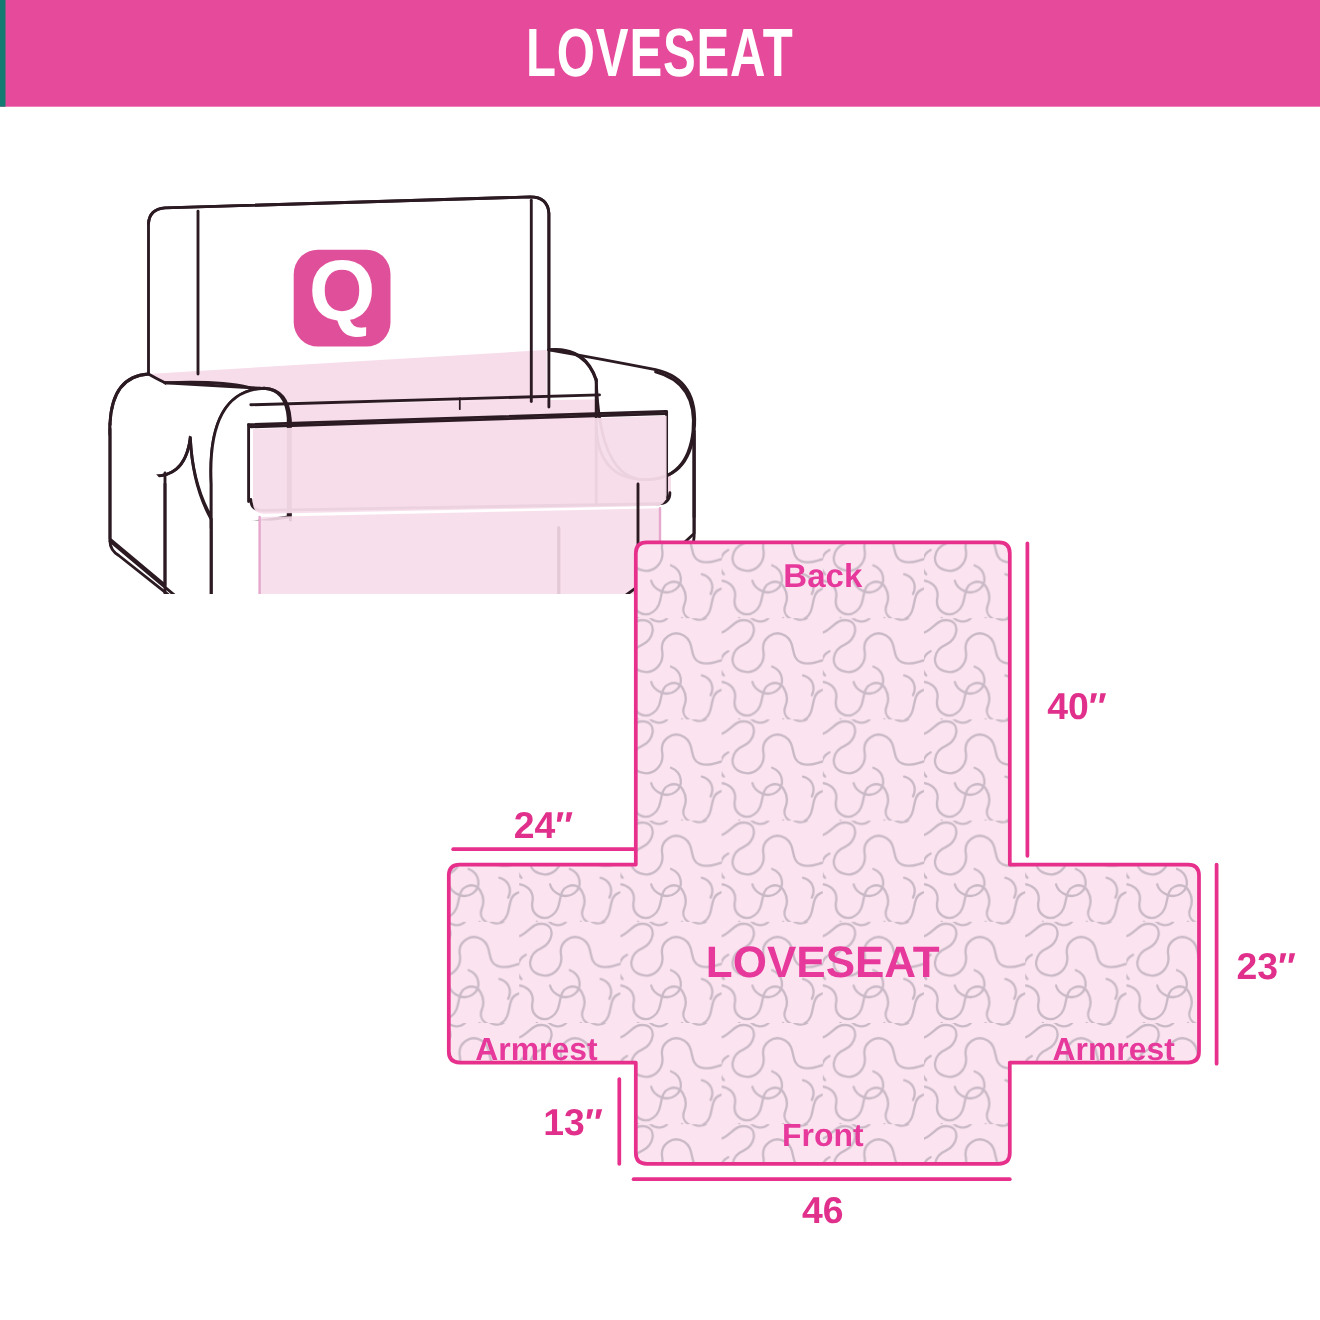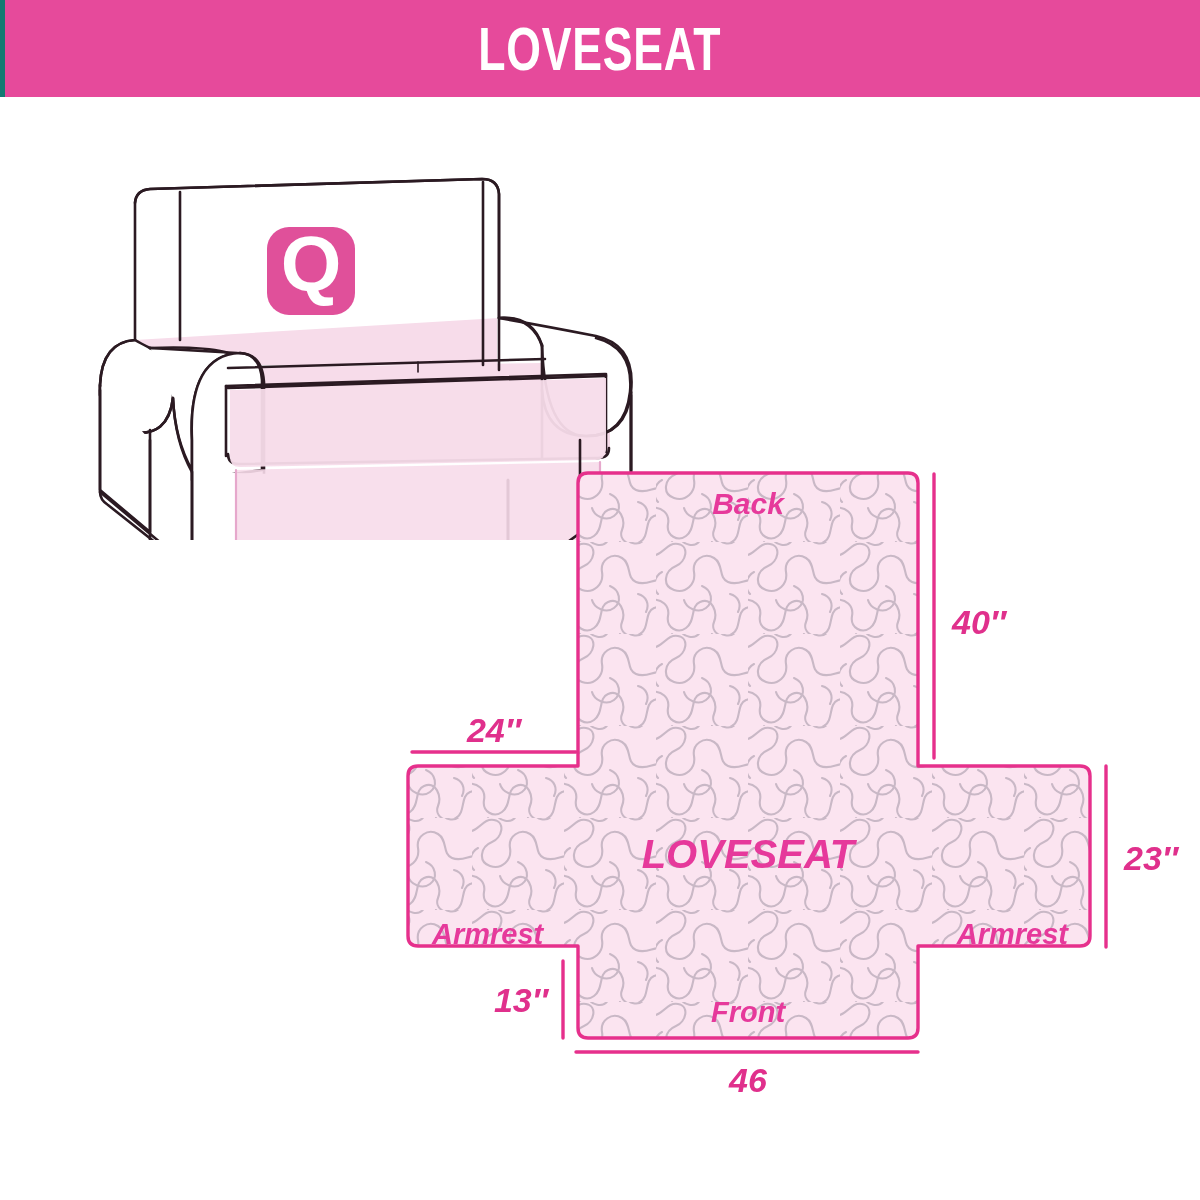--- a/index.html
+++ b/index.html
@@ -18,21 +18,21 @@
     color:#ffffff; font-size:62px; font-weight:bold; letter-spacing:1px;
     transform:scaleX(0.72); transform-origin:center; white-space:nowrap;
     font-family:"Liberation Sans", sans-serif;
   }
 
   
   #sofa-illustration{ position:absolute; left:40px; top:140px; width:650px; height:400px; }
   #sofa-illustration svg{ display:block; width:650px; height:400px; }
 
   
-  #pattern-diagram{ position:absolute; left:380px; top:450px; width:820px; height:660px;font-style:italic; }
+  #pattern-diagram{ position:absolute; left:380px; top:470px; width:820px; height:660px; }
   #pattern-diagram svg{ display:block; width:820px; height:660px; }
 
   .dim-text{
     font-family:"Liberation Sans", sans-serif; font-weight:bold;
     fill:#E0308C;
   }
   .panel-label{
     font-family:"Liberation Sans", sans-serif; font-weight:bold;
     fill:#E6399B;
   }

